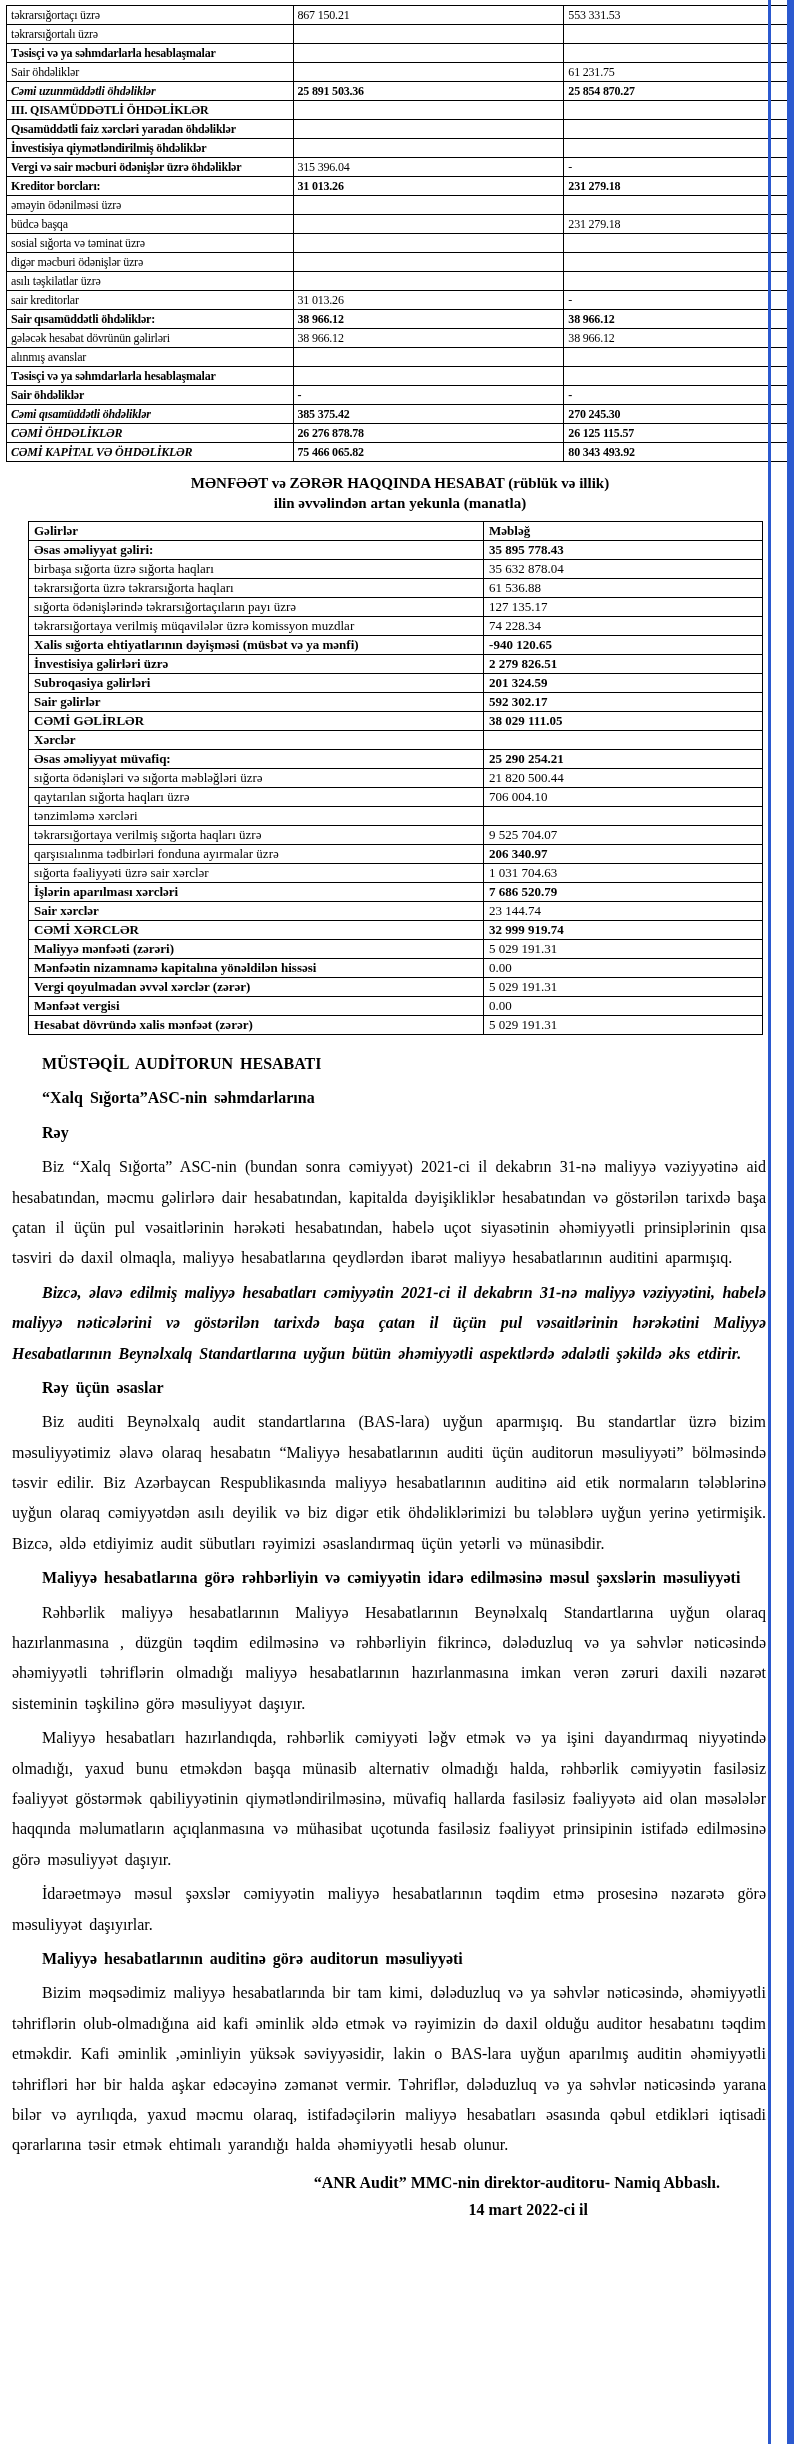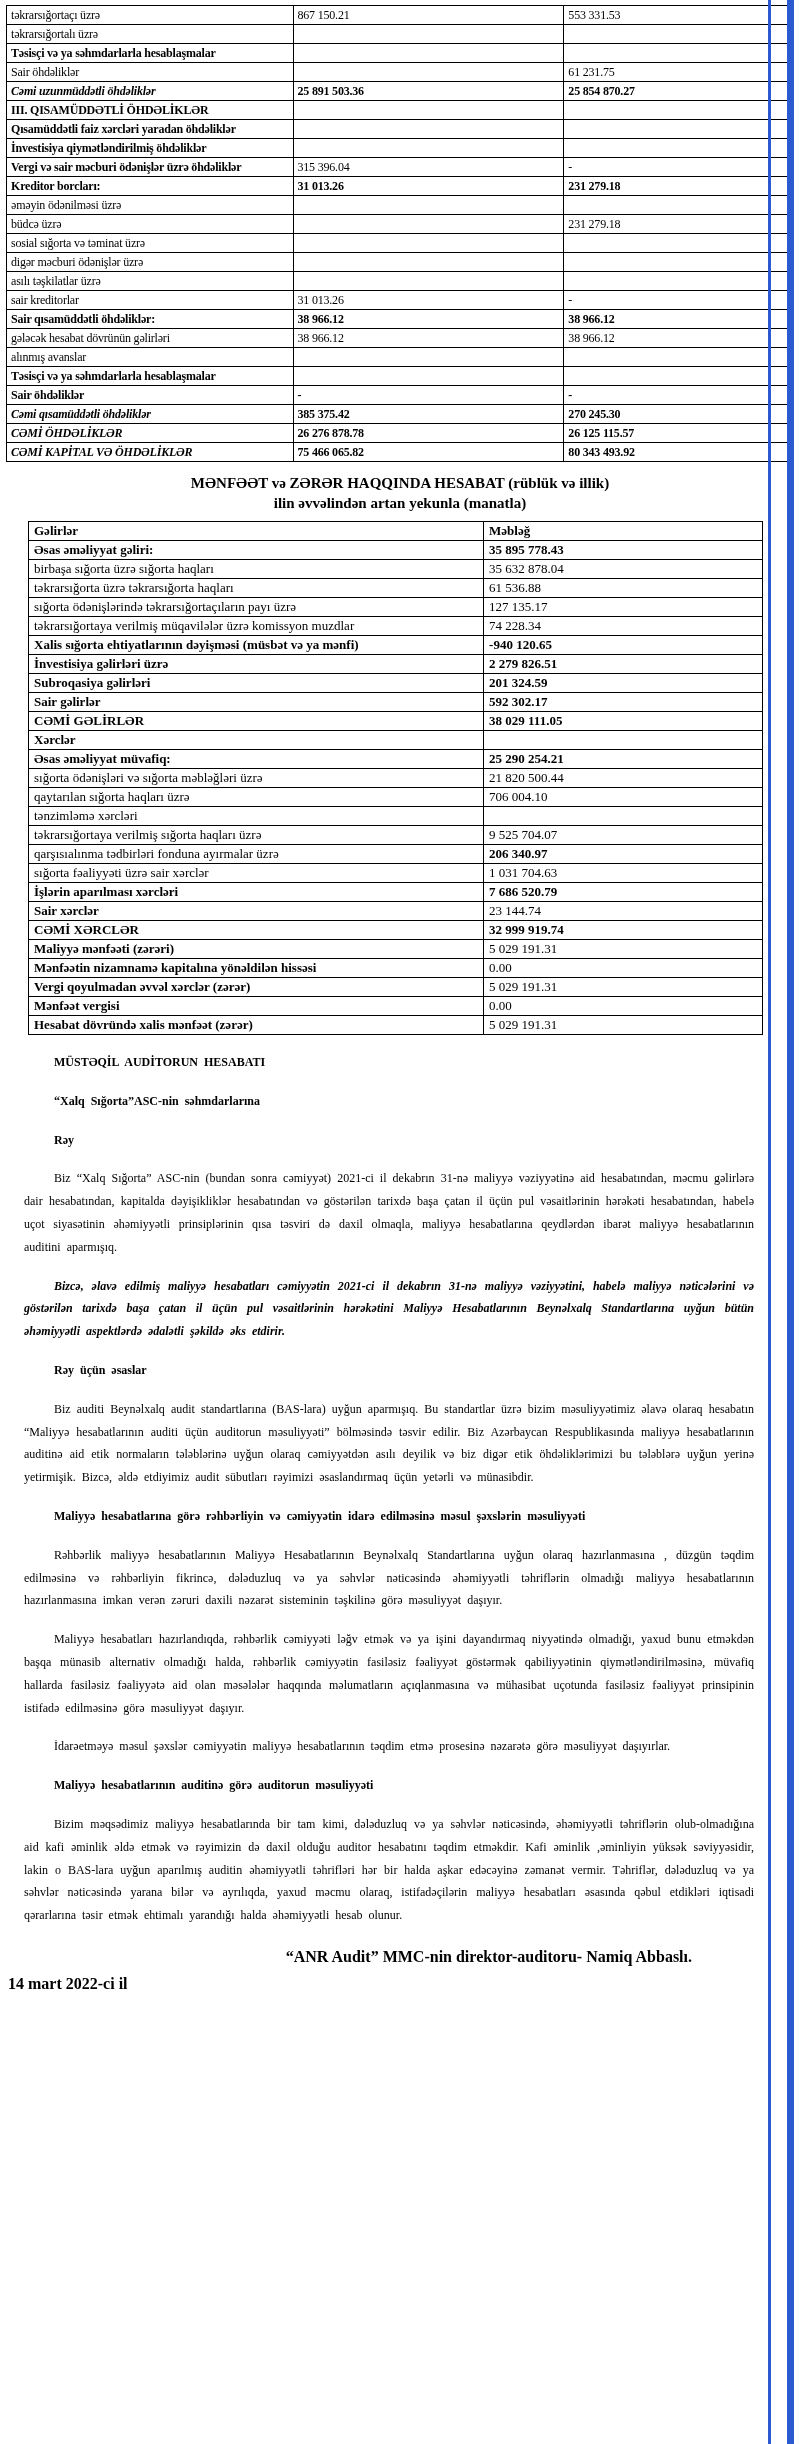--- a/index.html
+++ b/index.html
@@ -51,33 +51,33 @@
     overflow: hidden;
     text-align: left;
     font-size: 13px;
   }
   .t2 th { font-weight: bold; }
   .t2 .c1 { width: 62%; }
   .t2 .c2 { width: 38%; }
 
   .report { margin: 14px 30px 0 8px; }
   .report p {
-    margin: 16px;
-    font-size: 12px;
+    margin: 4px;
+    font-size: 16px;
     line-height: 1.9;
     text-align: justify;
     text-indent: 30px;
     word-spacing: 3px;
   }
   .report p.h   { font-weight: bold; }
   .report p.pbi { font-weight: bold; font-style: italic; }
 
   .sig { margin-top: 8px; font-weight: bold; font-size: 16px; line-height: 1.7; }
-  .sig .l1 { text-align: right; padding-right: 78px; }
-  .sig .l2 { padding-right: 182px; }
+  .sig .l1 { text-align: right; padding-right: 50px; }
+  .sig .l2 { text-align: right; padding-right: 182px; }
 </style>
 </head>
 <body>
 
 <div class="blue-border"></div>
 
 <table class="t1">
   <tbody>
 
       <tr>
@@ -140,21 +140,21 @@
         <td class="c3 b">231 279.18</td>
       </tr>
 
       <tr>
         <td class="c1">əməyin ödənilməsi üzrə</td>
         <td class="c2"></td>
         <td class="c3"></td>
       </tr>
 
       <tr>
-        <td class="c1">büdcə üzrə</td>
+        <td class="c1">büdcə başqa</td>
         <td class="c2"></td>
         <td class="c3">231 279.18</td>
       </tr>
 
       <tr>
         <td class="c1">sosial sığorta və təminat üzrə</td>
         <td class="c2"></td>
         <td class="c3"></td>
       </tr>
 

